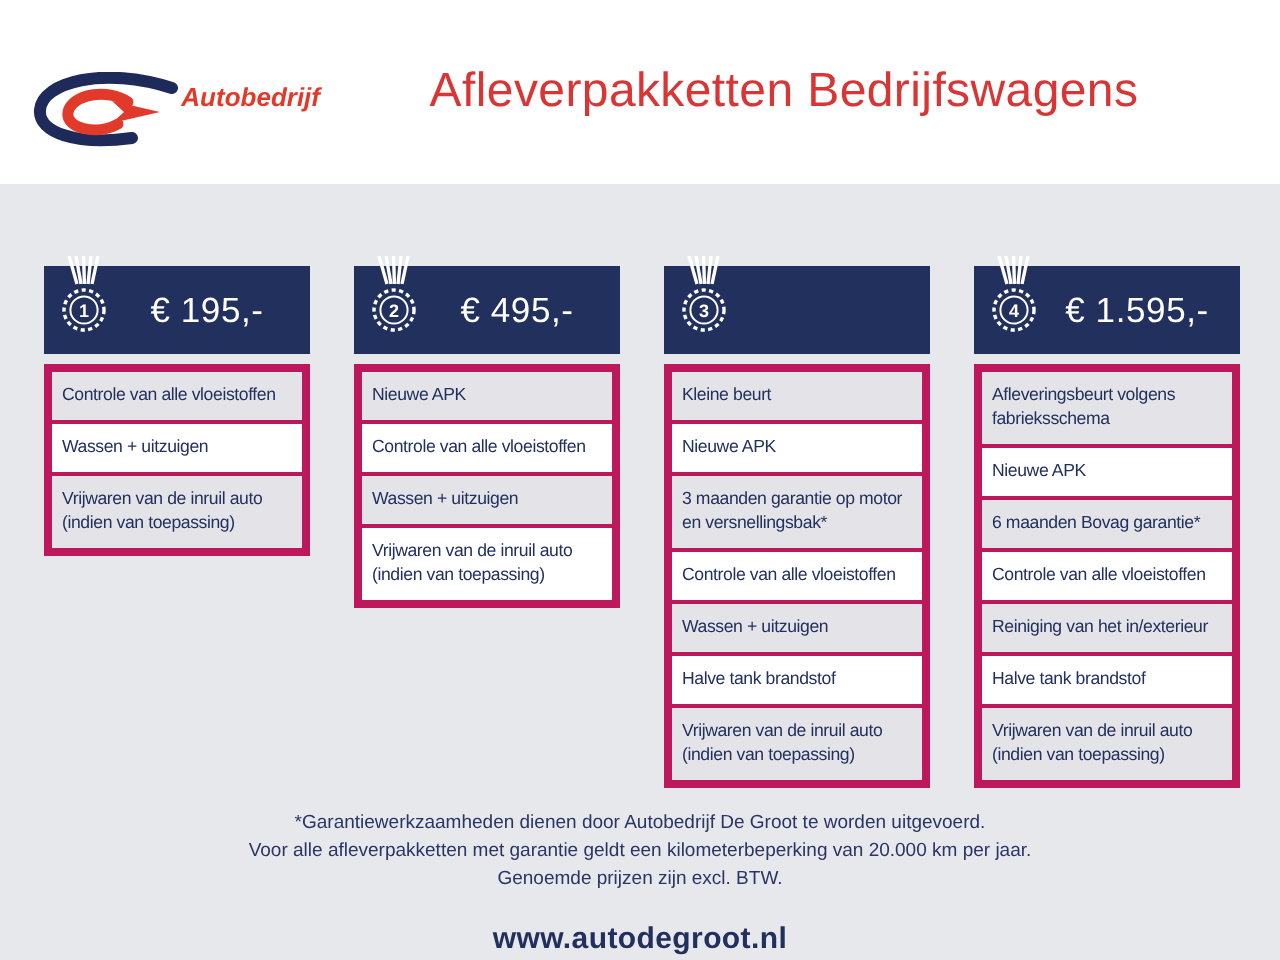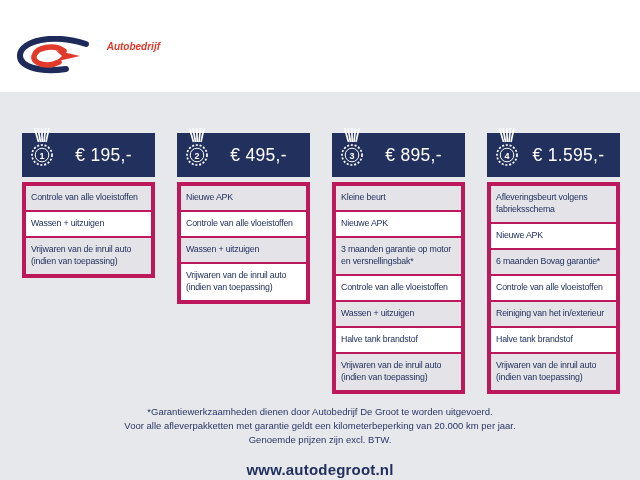--- a/index.html
+++ b/index.html
@@ -14,21 +14,21 @@
     background:#ffffff;height:92px;display:flex;align-items:center;
   }
   .logo{position:relative;width:150px;height:64px;margin-left:14px;flex:0 0 auto;}
   .logo-line1{
     position:absolute;left:32px;top:2px;
     font-size:23px;font-weight:bold;font-style:italic;color:#1e2a5a;
     letter-spacing:-0.5px;white-space:nowrap;
   }
   .logo-line2{
     position:absolute;right:4px;top:27px;
-    font-size:10px;font-weight:bold;font-style:italic;color:#e23a2a;
+    font-size:13px;font-weight:bold;font-style:italic;color:#e23a2a;
   }
   .logo-swoosh{position:absolute;left:0;top:22px;}
   .page-title{
     flex:1;text-align:center;padding-right:20px;
     font-size:24px;color:#d93535;letter-spacing:0.2px;white-space:nowrap;
   }
   
   .packages{
     display:flex;gap:22px;align-items:flex-start;
     padding:0 22px;margin-top:41px;
@@ -67,20 +67,21 @@
 
 <div class="topbar">
   <div class="logo">
     <svg class="logo-swoosh" width="118" height="40" viewBox="0 0 118 40">
       <path d="M72 8 C38 -3 7 5 6 19 C5 30 24 37 52 33" fill="none" stroke="#1e2a5a" stroke-width="6" stroke-linecap="round"></path>
       <path d="M50 15 C40 8 22 11 20 20 C18.5 28 34 32 45 26" fill="none" stroke="#e23a2a" stroke-width="5.5" stroke-linecap="round"></path>
       <polygon points="42,14.5 66,20 42,25.5 48,20" fill="#e23a2a"></polygon>
     </svg>
     <span class="logo-line2">Autobedrijf</span>
   </div>
+  <div class="page-title">Afleverpakketten Bedrijfswagens</div>
 </div>
 
 <div class="packages">
     <div class="column">
       <div class="col-header">
         <svg class="medal" viewBox="0 0 30 40">
           <g stroke="#ffffff" stroke-width="1.7">
             <line x1="7.5" y1="0" x2="11.5" y2="14"></line>
             <line x1="11" y1="0" x2="13.5" y2="14"></line>
             <line x1="14.8" y1="0" x2="15.2" y2="14"></line>
@@ -129,21 +130,20 @@
             <line x1="7.5" y1="0" x2="11.5" y2="14"></line>
             <line x1="11" y1="0" x2="13.5" y2="14"></line>
             <line x1="14.8" y1="0" x2="15.2" y2="14"></line>
             <line x1="18.5" y1="0" x2="17" y2="14"></line>
             <line x1="22" y1="0" x2="19" y2="14"></line>
           </g>
           <circle cx="15" cy="27" r="10" fill="#22305e" stroke="#ffffff" stroke-width="1.7" stroke-dasharray="2.1 1.7"></circle>
           <circle cx="15" cy="27" r="6.8" fill="none" stroke="#ffffff" stroke-width="1"></circle>
           <text x="15" y="30.5" text-anchor="middle" font-size="9" font-weight="bold" fill="#ffffff">3</text>
         </svg>
-        <span class="price">€ 895,-</span>
       </div>
       <div class="card">
         <div class="item alt">Kleine beurt</div>
         <div class="item">Nieuwe APK</div>
         <div class="item alt">3 maanden garantie op motor en versnellingsbak*</div>
         <div class="item">Controle van alle vloeistoffen</div>
         <div class="item alt">Wassen + uitzuigen</div>
         <div class="item">Halve tank brandstof</div>
         <div class="item alt">Vrijwaren van de inruil auto (indien van toepassing)</div>
       </div>

